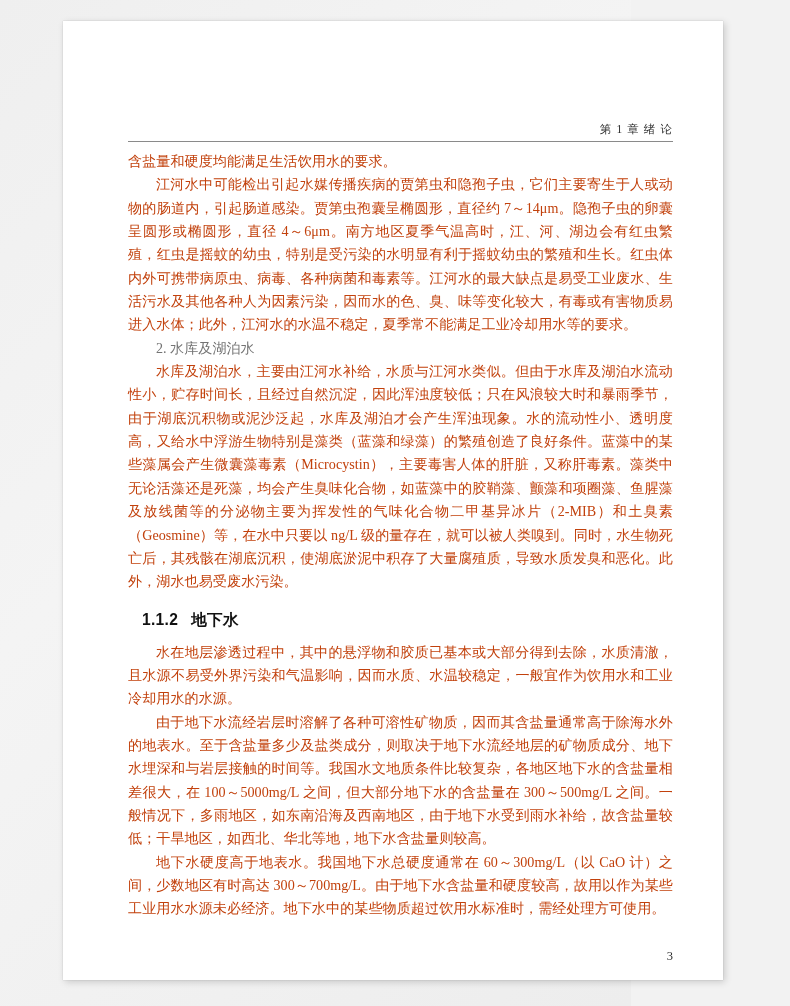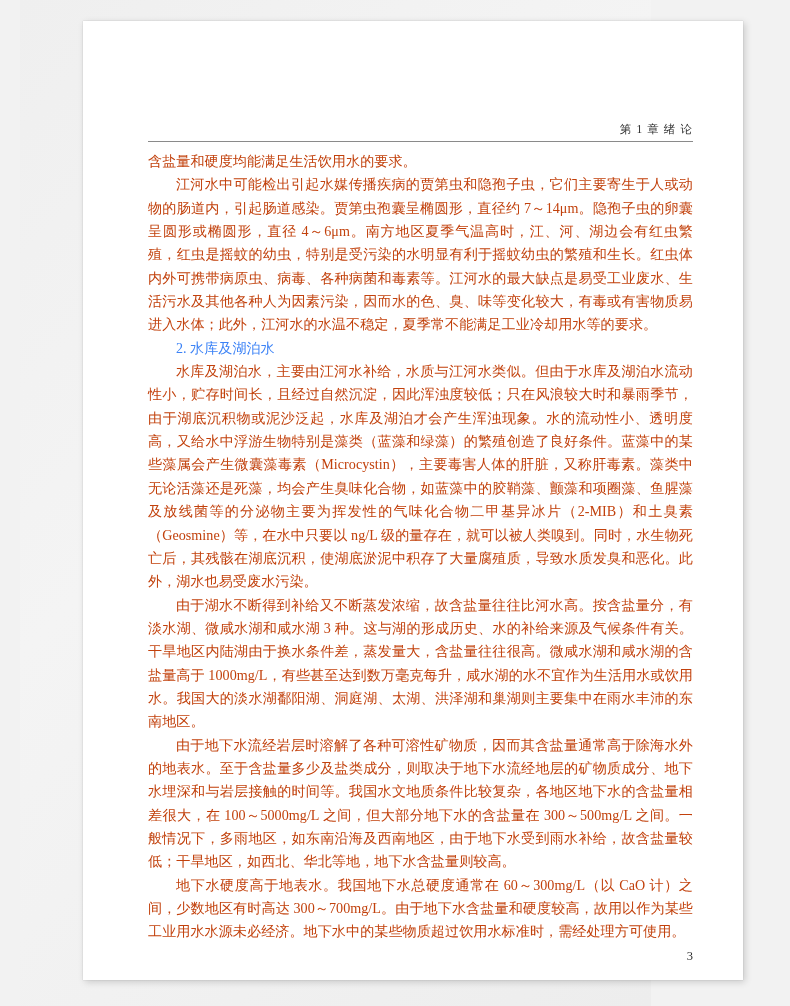--- a/index.html
+++ b/index.html
@@ -12,21 +12,20 @@
     background: #f2f2f2;
     font-family: "Liberation Serif", "DejaVu Serif", serif;
     overflow: hidden;
   }
 
   .page-canvas {
     position: relative;
     width: 631px;
     height: 1006px;
     background: linear-gradient(135deg, #efefef 0%, #f4f4f4 40%, #ededed 100%);
-    margin-left: 20px;
   }
 
   .page-sheet {
     position: absolute;
     left: 63px;
     top: 21px;
     width: 660px;
     height: 959px;
     background: #ffffff;
     box-shadow: 2px 2px 7px rgba(0,0,0,0.17), 0 0 1px rgba(0,0,0,0.22);
@@ -73,21 +72,21 @@
     letter-spacing: 0.05px;
     font-family: "Liberation Serif", "DejaVu Serif", serif;
   }
   p.para.no-indent {
     text-indent: 0;
   }
   p.subhead {
     margin: 0;
     font-size: 14.1px;
     line-height: 23.35px;
-    color: #3b82f6;
+    color: #737373;
     text-indent: 28px;
     font-family: "Liberation Serif", "DejaVu Serif", serif;
   }
 
   h2.section-heading {
     margin: 0;
     padding-top: 14px;
     padding-bottom: 10px;
     padding-left: 14px;
     font-size: 15.6px;
@@ -122,21 +121,22 @@
 
     <div class="running-header">第 1 章    绪    论</div>
 
     <div class="header-rule"></div>
 
     <div class="text-column">
         <p class="para no-indent">含盐量和硬度均能满足生活饮用水的要求。</p>
         <p class="para">江河水中可能检出引起水媒传播疾病的贾第虫和隐孢子虫，它们主要寄生于人或动物的肠道内，引起肠道感染。贾第虫孢囊呈椭圆形，直径约 7～14μm。隐孢子虫的卵囊呈圆形或椭圆形，直径 4～6μm。南方地区夏季气温高时，江、河、湖边会有红虫繁殖，红虫是摇蚊的幼虫，特别是受污染的水明显有利于摇蚊幼虫的繁殖和生长。红虫体内外可携带病原虫、病毒、各种病菌和毒素等。江河水的最大缺点是易受工业废水、生活污水及其他各种人为因素污染，因而水的色、臭、味等变化较大，有毒或有害物质易进入水体；此外，江河水的水温不稳定，夏季常不能满足工业冷却用水等的要求。</p>
         <p class="subhead">2. 水库及湖泊水</p>
         <p class="para">水库及湖泊水，主要由江河水补给，水质与江河水类似。但由于水库及湖泊水流动性小，贮存时间长，且经过自然沉淀，因此浑浊度较低；只在风浪较大时和暴雨季节，由于湖底沉积物或泥沙泛起，水库及湖泊才会产生浑浊现象。水的流动性小、透明度高，又给水中浮游生物特别是藻类（蓝藻和绿藻）的繁殖创造了良好条件。蓝藻中的某些藻属会产生微囊藻毒素（Microcystin），主要毒害人体的肝脏，又称肝毒素。藻类中无论活藻还是死藻，均会产生臭味化合物，如蓝藻中的胶鞘藻、颤藻和项圈藻、鱼腥藻及放线菌等的分泌物主要为挥发性的气味化合物二甲基异冰片（2-MIB）和土臭素（Geosmine）等，在水中只要以 ng/L 级的量存在，就可以被人类嗅到。同时，水生物死亡后，其残骸在湖底沉积，使湖底淤泥中积存了大量腐殖质，导致水质发臭和恶化。此外，湖水也易受废水污染。</p>
-        <p class="para">由于湖水不断得到补给又不断蒸发浓缩，故含盐量往往比河水高。按含盐量分，有淡水湖、微咸水湖和咸水湖 3 种。这与湖的形成历史、水的补给来源及气候条件有关。干旱地区内陆湖由于换水条件差，蒸发量大，含盐量往往很高。微咸水湖和咸水湖的含盐量高于 1000mg/L，有些甚至达到数万毫克每升，咸水湖的水不宜作为生活用水或饮用水。我国大的淡水湖鄱阳湖、洞庭湖、太湖、洪泽湖和巢湖则主要集中在雨水丰沛的东南地区。</p>
+        <h2 class="section-heading"><span class="sec-num">1.1.2</span><span>地下水</span></h2>
+        <p class="para">水在地层渗透过程中，其中的悬浮物和胶质已基本或大部分得到去除，水质清澈，且水源不易受外界污染和气温影响，因而水质、水温较稳定，一般宜作为饮用水和工业冷却用水的水源。</p>
         <p class="para">由于地下水流经岩层时溶解了各种可溶性矿物质，因而其含盐量通常高于除海水外的地表水。至于含盐量多少及盐类成分，则取决于地下水流经地层的矿物质成分、地下水埋深和与岩层接触的时间等。我国水文地质条件比较复杂，各地区地下水的含盐量相差很大，在 100～5000mg/L 之间，但大部分地下水的含盐量在 300～500mg/L 之间。一般情况下，多雨地区，如东南沿海及西南地区，由于地下水受到雨水补给，故含盐量较低；干旱地区，如西北、华北等地，地下水含盐量则较高。</p>
         <p class="para">地下水硬度高于地表水。我国地下水总硬度通常在 60～300mg/L（以 CaO 计）之间，少数地区有时高达 300～700mg/L。由于地下水含盐量和硬度较高，故用以作为某些工业用水水源未必经济。地下水中的某些物质超过饮用水标准时，需经处理方可使用。</p>
       </div>
 
     <div class="folio">3</div>
 
   </div>
 </div>
 
 </body></html>

